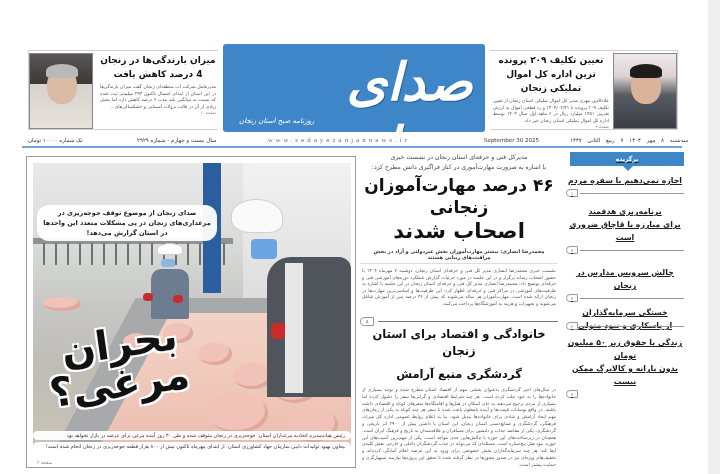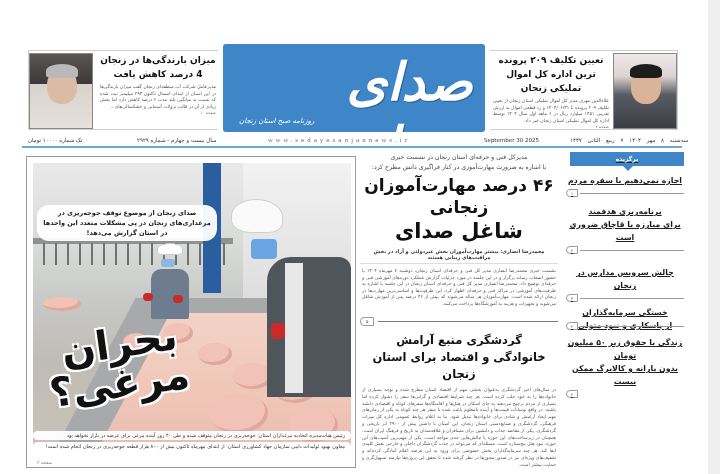--- a/index.html
+++ b/index.html
@@ -179,31 +179,31 @@
     <div class="cap-line">معاون بهبود تولیدات دامی سازمان جهاد کشاورزی استان: از ابتدای مهرماه تاکنون بیش از ۸۰۰ هزار قطعه جوجه‌ریزی در زنجان انجام شده است!</div>
   </div>
   <div class="photo-page">صفحه ۳</div>
 </div>
 
 <div class="center-col">
   <div>
     <div class="kicker">مدیرکل فنی و حرفه‌ای استان زنجان در نشست خبری</div>
     <div class="kicker">با اشاره به ضرورت مهارت‌آموزی در کنار فراگیری دانش مطرح کرد:</div>
     <div class="lead-head1">۴۶ درصد مهارت‌آموزان زنجانی</div>
-    <div class="lead-head2">شاغل صدای</div>
+    <div class="lead-head2">اصحاب شدند</div>
     <div class="lead-sub">محمدرضا انصاری: بیشتر مهارت‌آموزان بخش غیردولتی و آزاد در بخش مراقبت‌های زیبایی هستند</div>
     <div class="lead-body" style="height:46px;overflow:hidden;">نشست خبری محمدرضا انصاری مدیر کل فنی و حرفه‌ای استان زنجان، دوشنبه ۷ مهرماه ۱۴۰۴ با حضور اصحاب رسانه برگزار و در این جلسه در مورد جزئیات گزارش عملکرد دوره‌های آموزشی فنی و حرفه‌ای توضیح داد. محمدرضا انصاری مدیر کل فنی و حرفه‌ای استان زنجان در این جلسه با اشاره به ظرفیت‌های آموزشی در مراکز فنی و حرفه‌ای اظهار کرد: این ظرفیت‌ها و اساسی‌ترین مهارت‌ها در زنجان ارائه شده است. مهارت‌آموزان هر ساله می‌شوند که بیش از ۴۶ درصد پس از آموزش شاغل می‌شوند و تجهیزات و هزینه به آموزشگاه‌ها پرداخت می‌کنند.</div>
     <div class="divider-row">
       <span class="pagebox">۵</span>
       <span class="line"></span>
     </div>
   </div>
   <div>
+    <div class="second-head" style="margin-top:0">خانوادگی و اقتصاد برای استان زنجان</div>
     <div class="second-head">گردشگری منبع آرامش</div>
-    <div class="second-head" style="margin-top:0">خانوادگی و اقتصاد برای استان زنجان</div>
     <div class="second-body" style="height:88px;overflow:hidden;">در سال‌های اخیر گردشگری به‌عنوان بخشی مهم از اقتصاد استان مطرح شده و توجه بسیاری از خانواده‌ها را به خود جلب کرده است. هر چند شرایط اقتصادی و گرانی‌ها سفر را دشوار کرده اما بسیاری از مردم ترجیح می‌دهند به جای اسکان در هتل‌ها و اقامتگاه‌ها سفرهای کوتاه و اقتصادی داشته باشند. در واقع نوسانات قیمت‌ها و آینده نامعلوم باعث شده تا سفر هر چند کوتاه به یکی از زمان‌های مهم ایجاد آرامش و شادی برای خانواده‌ها تبدیل شود. بنا به اعلام روابط عمومی اداره کل میراث فرهنگی، گردشگری و صنایع‌دستی استان زنجان، این استان با داشتن بیش از ۲۹۰۰ اثر تاریخی و گردشگری، یکی از مقاصد جذاب و دلنشین برای مسافران و علاقه‌مندان به تاریخ و فرهنگ ایران است. همچنان در زیرساخت‌های این حوزه با چالش‌هایی جدی مواجه است. یکی از مهم‌ترین آسیب‌های این حوزه، نبود هتل پنج‌ستاره است. مسئله‌ای که می‌تواند در جذب گردشگران داخلی و خارجی نقش کلیدی ایفا کند. هر چند سرمایه‌گذاران بخش خصوصی برای ورود به این عرصه اعلام آمادگی کرده‌اند و تخفیف‌های ویژه‌ای نیز در صدور مجوزها در نظر گرفته شده تا تحقق این پروژه‌ها نیازمند تسهیل‌گری و حمایت بیشتر است.</div>
 
   </div>
 </div>
 
 <div class="right-col">
   <div class="sel-tab">برگزیده</div>
 
   <div class="sel-item">
     <div class="sel-head">اجازه نمی‌دهیم با سفره مردم</div>

